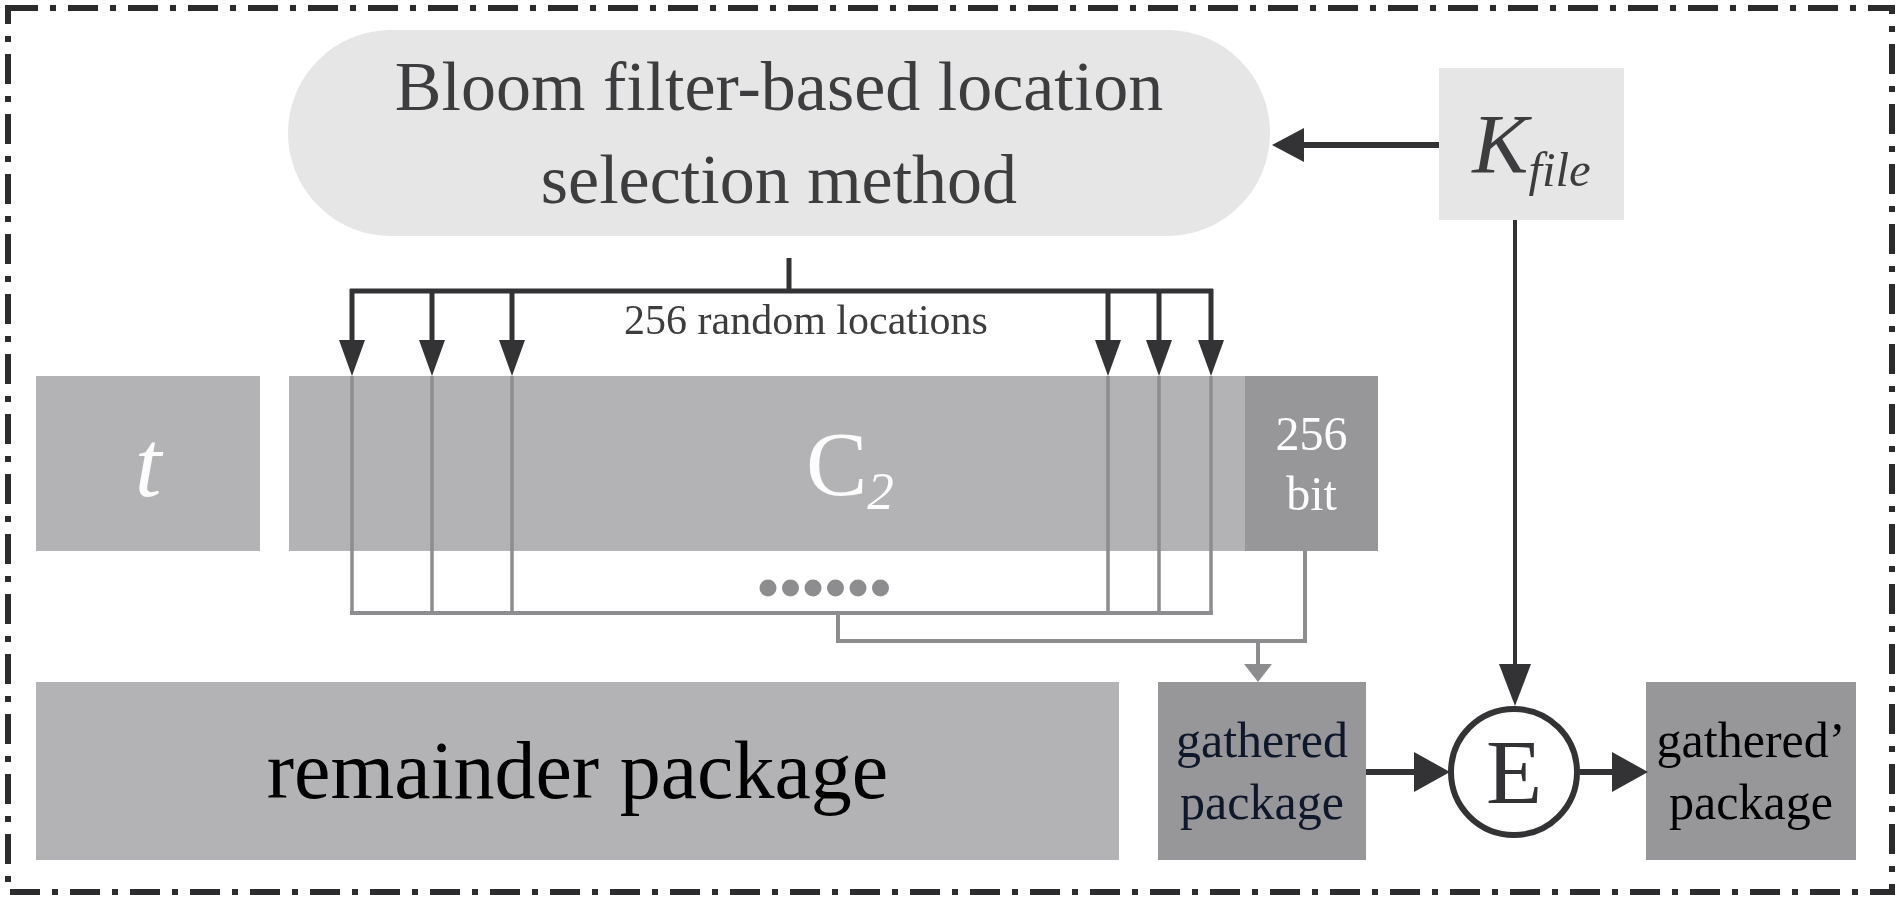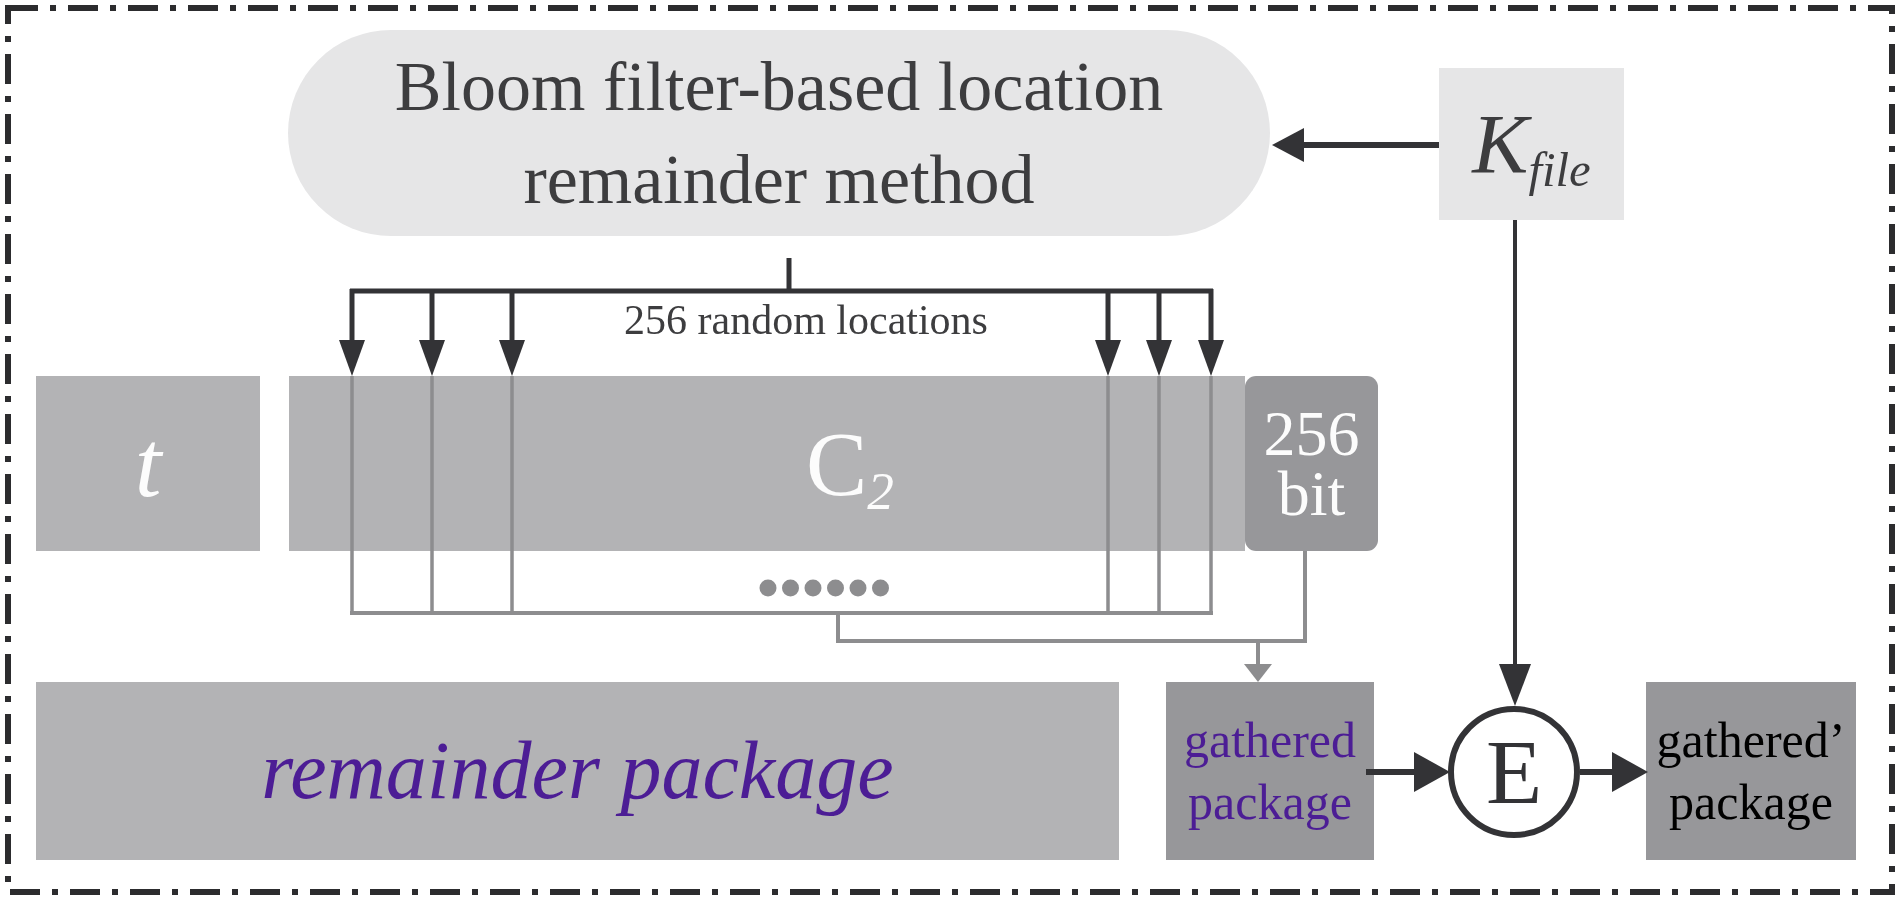--- a/index.html
+++ b/index.html
@@ -34,49 +34,49 @@
     left:36px; top:376px; width:224px; height:175px;
     color:#fcfcfc; font-size:96px; font-style:italic;
   }
   .c2-bar { left:289px; top:376px; width:956px; height:175px; }
   .c2-label {
     left:720px; top:376px; width:260px; height:175px;
     color:#fcfcfc; font-size:92px;
   }
   .bit-box {
     left:1245px; top:376px; width:133px; height:175px;
-    flex-direction:column; color:#fcfcfc; font-size:64px; line-height:60px;border-radius:11px;
+    flex-direction:column; color:#fcfcfc; font-size:48px; line-height:60px;
   }
   .remainder-box {
     left:36px; top:682px; width:1083px; height:178px;
-    color:#4c1d95; font-size:82px;font-style:italic;
+    color:#000000; font-size:82px;
   }
   .gathered-box {
     left:1158px; top:682px; width:208px; height:178px;
-    flex-direction:column; color:#4c1d95; font-size:50px; line-height:62px;margin-left:8px;
+    flex-direction:column; color:#0f172a; font-size:50px; line-height:62px;
   }
   .e-circle {
     left:1448px; top:706px; width:132px; height:132px; border-radius:50%;
     background:#ffffff; border:6px solid #333336; box-sizing:border-box;
     color:#333336; font-size:92px; z-index:6;
   }
   .gathered-prime-box {
     left:1646px; top:682px; width:210px; height:178px;
     flex-direction:column; color:#000000; font-size:50px; line-height:62px;
   }
   svg.overlay { position:absolute; left:0; top:0; z-index:4; pointer-events:none; }
 </style>
 </head>
 <body>
 
 <div class="stage">
 
   <div class="box pill fill-light">
     <div>Bloom filter-based location</div>
-    <div>remainder method</div>
+    <div>selection method</div>
   </div>
 
   <div class="box kfile-box fill-light">
     <span><span>K</span><sub>file</sub></span>
   </div>
 
   <div class="box loc-label">256 random locations</div>
 
   <div class="box t-box fill-mid">
     <span>t</span>

